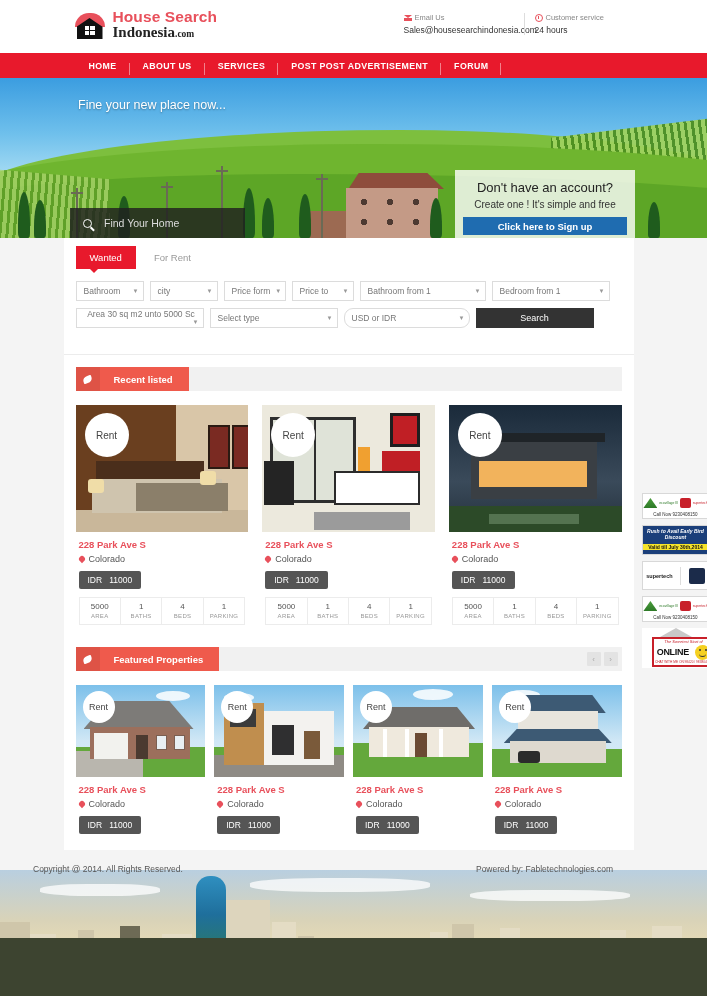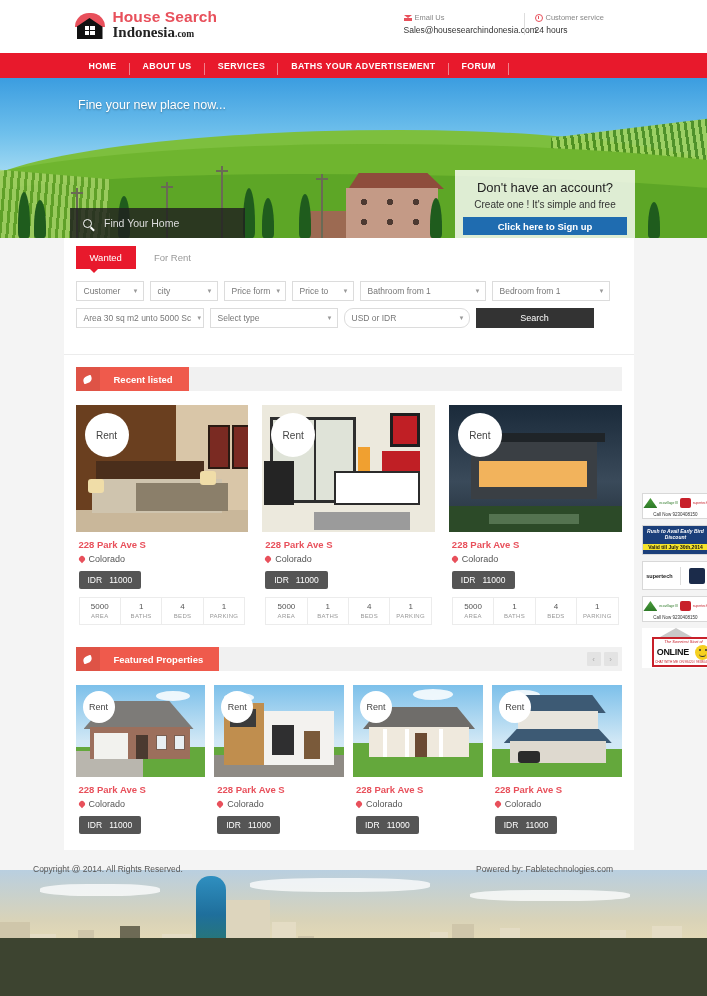--- a/index.html
+++ b/index.html
@@ -198,21 +198,21 @@
     height: 20px; border: 1px solid #dcdcdc; background: #fff; font-size: 8.5px; color: #777;
     display: flex; align-items: center; padding: 0 4px 0 7px; position: relative; cursor: pointer;
     white-space: nowrap; overflow: hidden;
   }
   .sel .caret {
     margin-left: auto; font-size: 6px; color: #999; padding-left: 5px;
   }
   .w-district { width: 68px; } .w-city { width: 68px; }
   .w-pricefrom { width: 62px; } .w-priceto { width: 62px; }
   .w-bath { width: 126px; } .w-bed { width: 118px; }
-  .w-area { width: 128px; } .w-type { width: 128px; } .w-cur { width: 126px; border-radius: 9px; }
+  .w-area { width: 128px; flex-direction: column; } .w-type { width: 128px; } .w-cur { width: 126px; border-radius: 9px; }
   .btn-search {
     width: 118px; height: 20px; background: #333; color: #fff; border: 0; font-size: 9px;
     cursor: pointer; font-family: "Liberation Sans", sans-serif;
   }
 
   .sec-head {
     margin: 12px 0 0; background: #f1f1f1; height: 24px; display: flex; align-items: center;
     position: relative;
   }
   .sec-tag {
@@ -418,21 +418,21 @@
       </div>
     </div>
   </div>
 </div>
 
 <div class="nav">
   <div class="nav-inner">
     <a href="#">HOME</a>
     <a href="#">ABOUT US</a>
     <a href="#">SERVICES</a>
-    <a href="#">BATHS YOUR ADVERTISEMENT</a>
+    <a href="#">POST POST ADVERTISEMENT</a>
     <a href="#">FORUM</a>
   </div>
 </div>
 
 <div class="hero">
   <div class="hero-sky"></div>
   <div class="hero-hill-far"></div>
   <div class="hero-stripe-field"></div>
   <div class="hero-hill-mid"></div>
   <div class="hero-hill-near"></div>
@@ -477,21 +477,21 @@
   <div class="main-col">
 
     <div class="filter-panel">
       <div class="tabs">
         <div class="tab">Wanted</div>
         <div class="tab-inactive">For Rent</div>
       </div>
 
       <div class="frow">
         <div class="sel w-district">
-          <span>Customer</span>
+          <span>Bathroom</span>
           <span class="caret">▼</span>
         </div>
         <div class="sel w-city">
           <span>city</span>
           <span class="caret">▼</span>
         </div>
         <div class="sel w-pricefrom">
           <span>Price form</span>
           <span class="caret">▼</span>
         </div>

